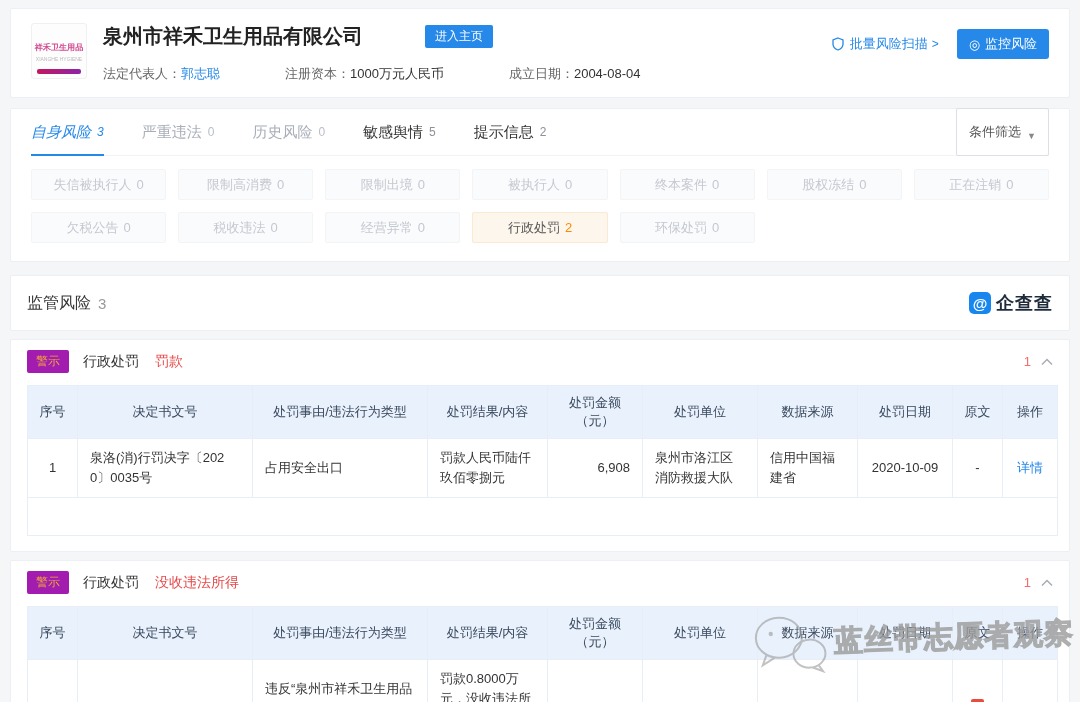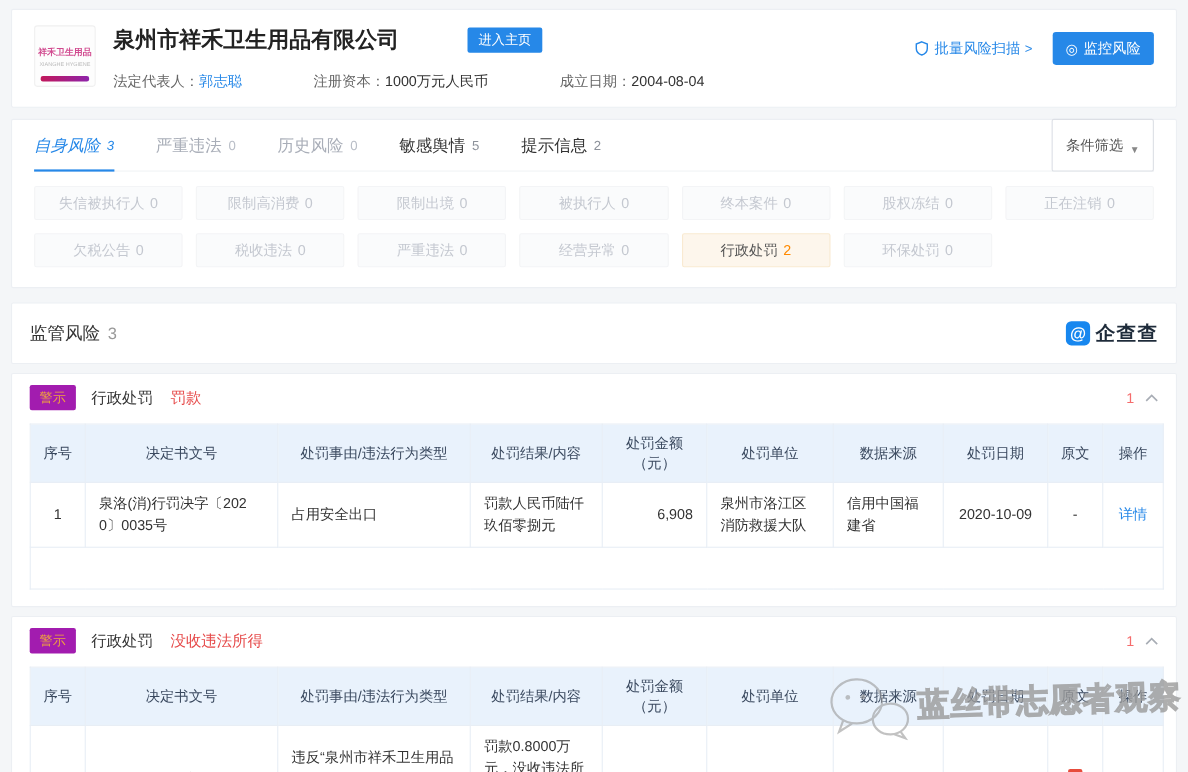--- a/index.html
+++ b/index.html
@@ -161,21 +161,20 @@
   <div class="risk-grid">
     <span class="risk-box"><span>失信被执行人</span><span class="rc">0</span></span>
     <span class="risk-box"><span>限制高消费</span><span class="rc">0</span></span>
     <span class="risk-box"><span>限制出境</span><span class="rc">0</span></span>
     <span class="risk-box"><span>被执行人</span><span class="rc">0</span></span>
     <span class="risk-box"><span>终本案件</span><span class="rc">0</span></span>
     <span class="risk-box"><span>股权冻结</span><span class="rc">0</span></span>
     <span class="risk-box"><span>正在注销</span><span class="rc">0</span></span>
     <span class="risk-box"><span>欠税公告</span><span class="rc">0</span></span>
     <span class="risk-box"><span>税收违法</span><span class="rc">0</span></span>
-    <span class="risk-box"><span>严重违法</span><span class="rc">0</span></span>
     <span class="risk-box"><span>经营异常</span><span class="rc">0</span></span>
     <span class="risk-box hl"><span>行政处罚</span><span class="rc">2</span></span>
     <span class="risk-box"><span>环保处罚</span><span class="rc">0</span></span>
   </div>
 </div>
 
 <div class="card sec-card">
   <span class="sec-title">监管风险</span>
   <span class="sec-cnt">3</span>
   <span class="brand">

